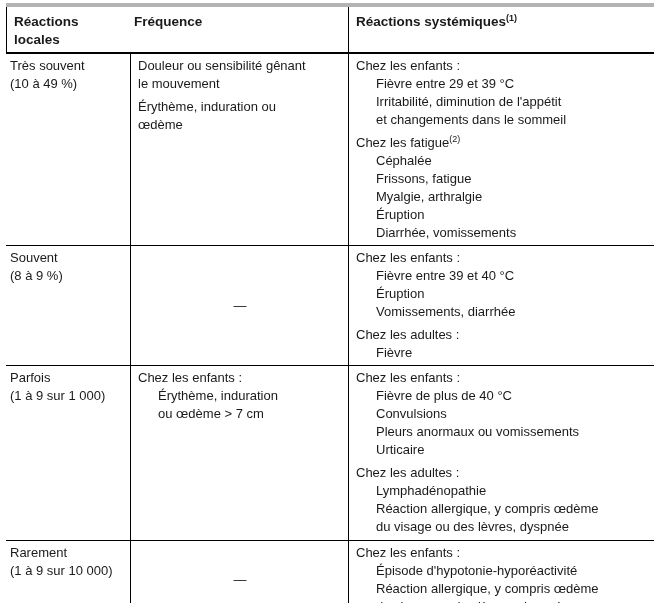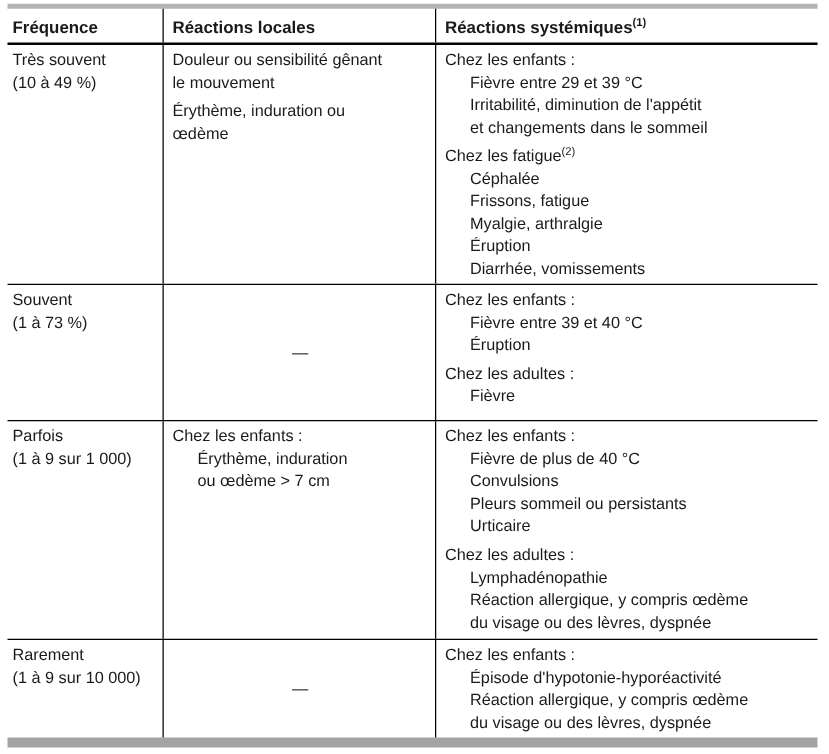--- a/index.html
+++ b/index.html
@@ -69,25 +69,25 @@
 </style>
 </head>
 <body>
 
 <div class="page">
   <div class="table">
 
     <div class="top-rule"></div>
 
     <div class="row header">
+      <div class="cell c2">
+        <span>Réactions locales</span>
+      </div>
       <div class="cell c1">
         <span>Fréquence</span>
-      </div>
-      <div class="cell c2">
-        <span>Réactions locales</span>
       </div>
       <div class="cell c3">
         <span>Réactions systémiques</span><sup>(1)</sup>
       </div>
     </div>
 
     <div class="row r1">
       <div class="cell c1 pre">Très souvent
 (10 à 49 %)</div>
       <div class="cell c2">
@@ -111,29 +111,30 @@
           <div class="item pre">Frissons, fatigue</div>
           <div class="item pre">Myalgie, arthralgie</div>
           <div class="item pre">Éruption</div>
           <div class="item pre">Diarrhée, vomissements</div>
         </div>
       </div>
     </div>
 
     <div class="row r2">
       <div class="cell c1 pre">Souvent
-(1 à 73 %)</div>
+(8 à 9 %)</div>
       <div class="cell c2 dash-cell">
         <span class="dash">—</span>
       </div>
       <div class="cell c3">
         <div class="group">
           <div class="heading">Chez les enfants :</div>
           <div class="item pre">Fièvre entre 39 et 40 °C</div>
           <div class="item pre">Éruption</div>
+          <div class="item pre">Vomissements, diarrhée</div>
         </div>
         <div class="group gap">
           <div class="heading">Chez les adultes :</div>
           <div class="item pre">Fièvre</div>
         </div>
       </div>
     </div>
 
     <div class="row r3">
       <div class="cell c1 pre">Parfois
@@ -143,21 +144,21 @@
           <div class="heading">Chez les enfants :</div>
           <div class="item pre">Érythème, induration
 ou œdème &gt; 7 cm</div>
         </div>
       </div>
       <div class="cell c3">
         <div class="group">
           <div class="heading">Chez les enfants :</div>
           <div class="item pre">Fièvre de plus de 40 °C</div>
           <div class="item pre">Convulsions</div>
-          <div class="item pre">Pleurs sommeil ou persistants</div>
+          <div class="item pre">Pleurs anormaux ou vomissements</div>
           <div class="item pre">Urticaire</div>
         </div>
         <div class="group gap">
           <div class="heading">Chez les adultes :</div>
           <div class="item pre">Lymphadénopathie</div>
           <div class="item pre">Réaction allergique, y compris œdème
 du visage ou des lèvres, dyspnée</div>
         </div>
       </div>
     </div>

